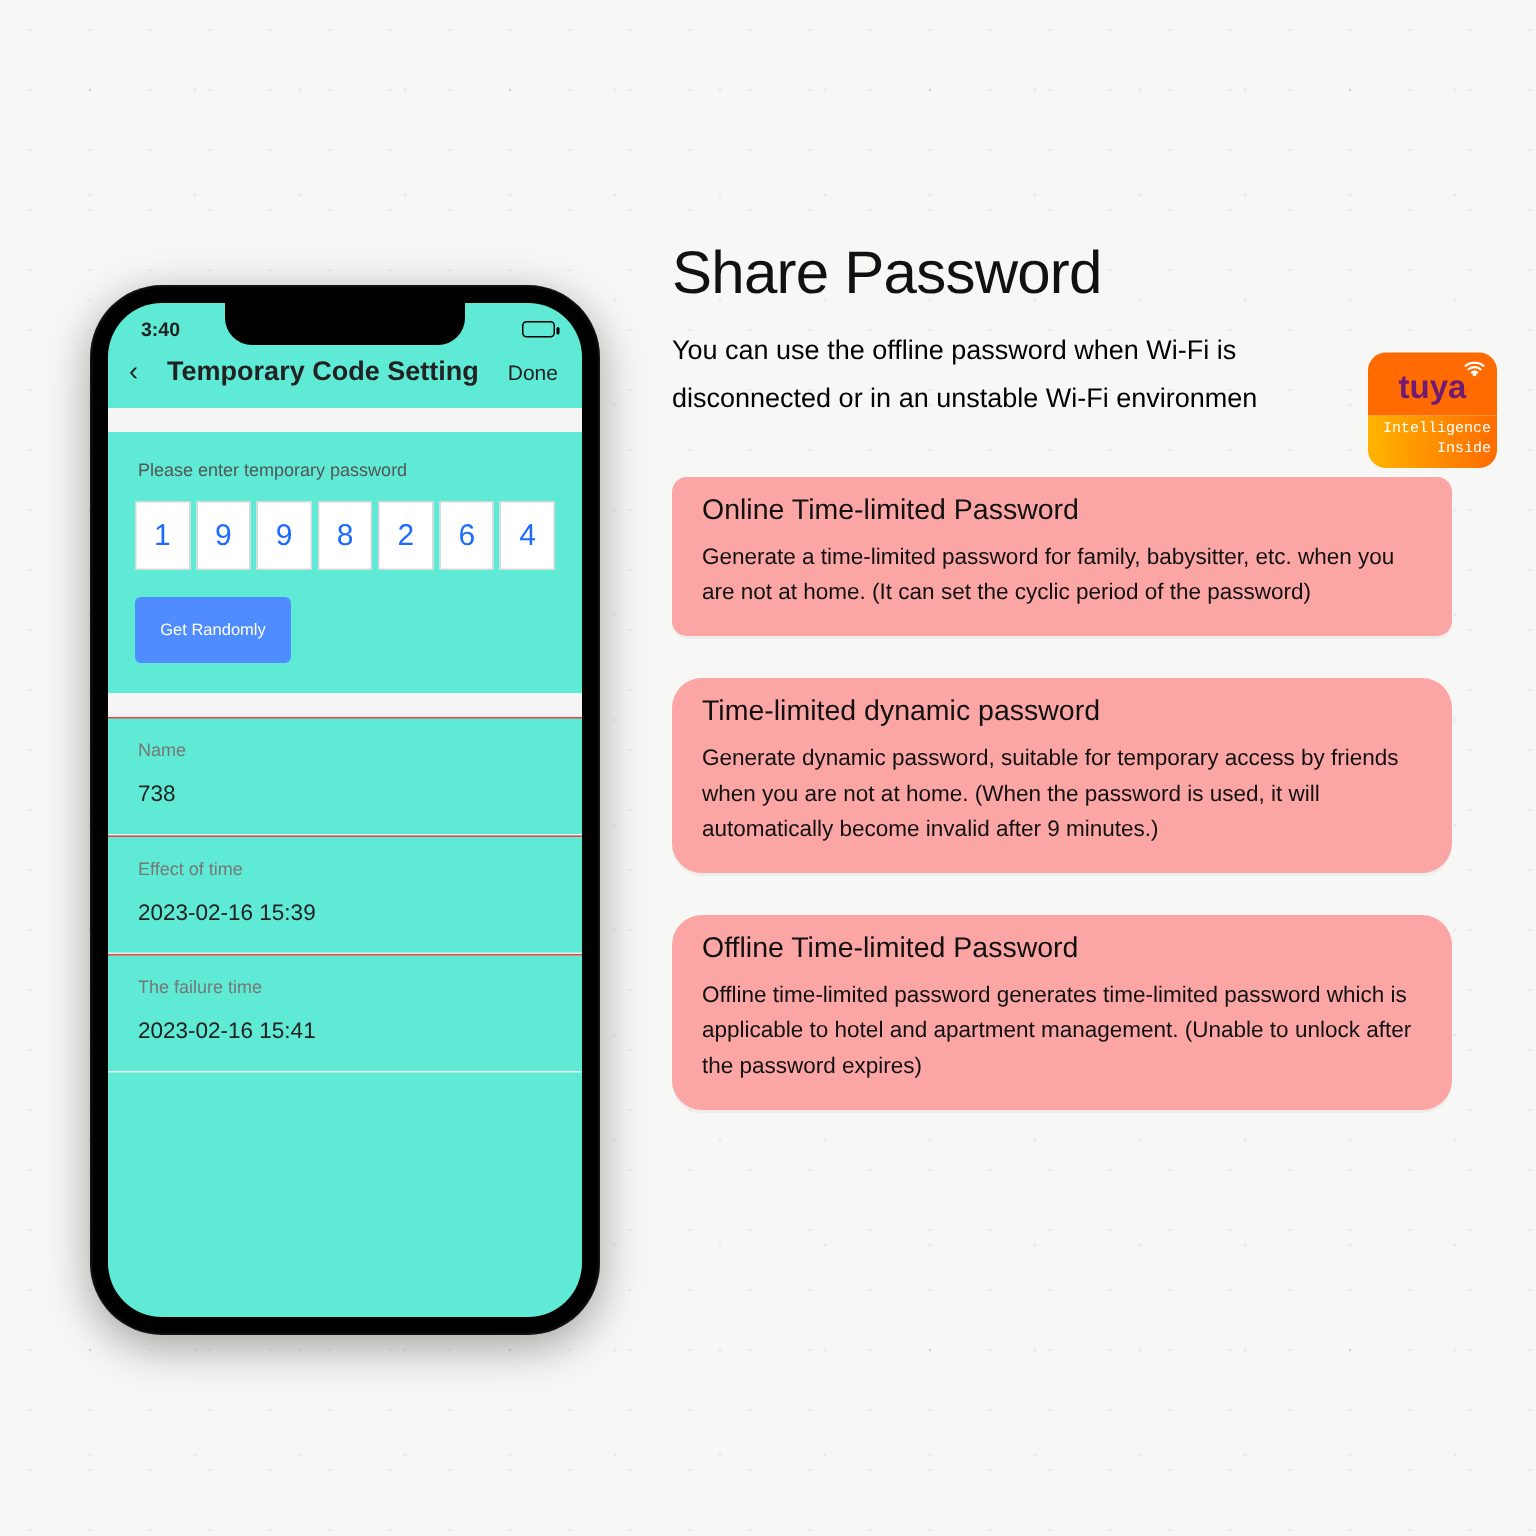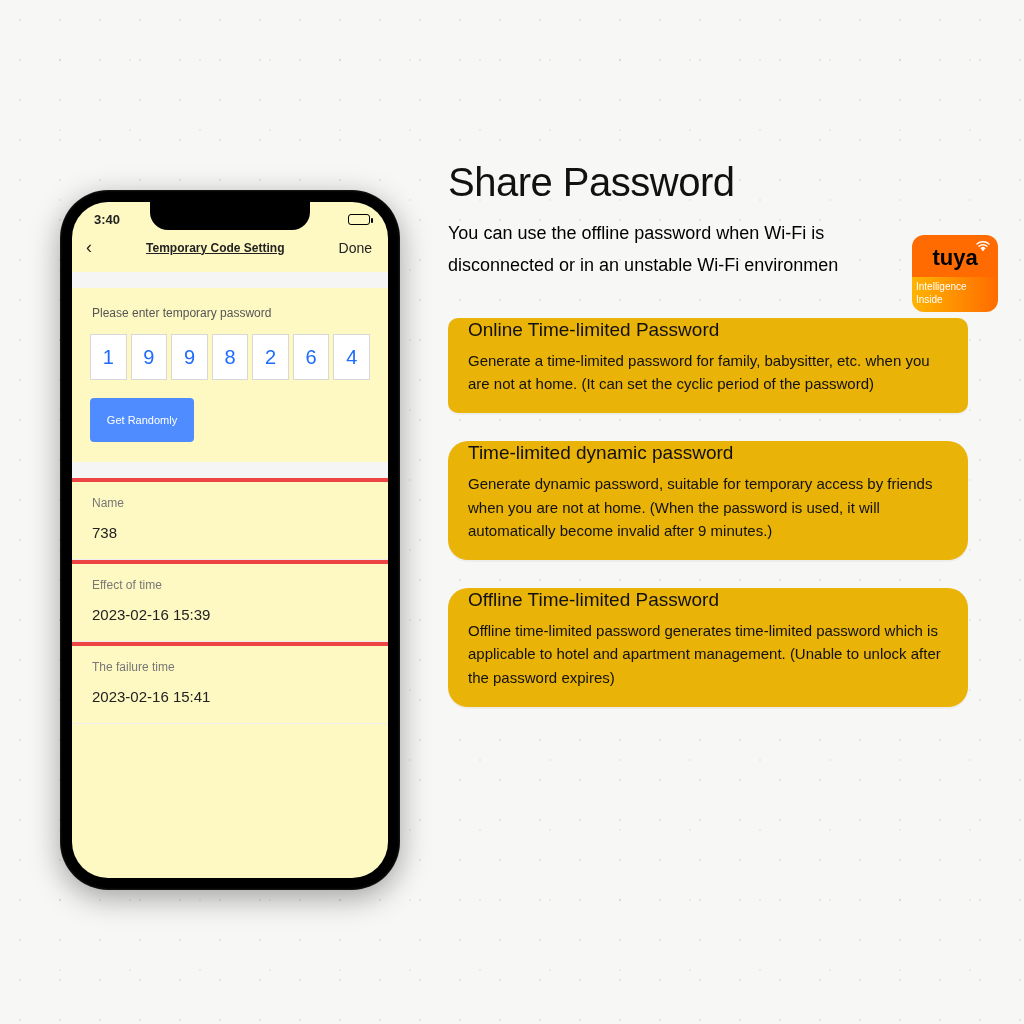--- a/index.html
+++ b/index.html
@@ -29,21 +29,21 @@
     width: 340px;
     height: 700px;
     border-radius: 48px;
     background: #000;
     padding: 12px;
     box-shadow: 0 8px 30px rgba(0,0,0,0.35), inset 0 0 3px rgba(255,255,255,0.2);
   }
   .screen {
     width: 100%;
     height: 100%;
-    background: #fef9c3;
+    background: #5eead4;
     border-radius: 36px;
     position: relative;
     overflow: hidden;
   }
   .notch {
     position: absolute;
     top: 0; left: 50%; transform: translateX(-50%);
     width: 160px; height: 28px;
     background: #000;
     border-radius: 0 0 18px 18px;
@@ -62,21 +62,21 @@
     content:""; position:absolute; right:-4px; top:2.5px;
     width:2.5px;height:5px;background:#000;border-radius:1px;
   }
   .battery .fill{width:70%;height:100%;background:#000;border-radius:1px;}
   .navbar {
     display:flex; align-items:center; justify-content:space-between;
     padding: 6px 16px 14px 14px;
     font-size:15px;
   }
   .back-chevron { font-size:18px; }
-  .nav-title{ font-weight:600; font-size:12px;text-decoration:underline; }
+  .nav-title{ font-weight:600; font-size:18px; }
   .done{ font-size:14px; }
   .section-gap{height:16px;background:#f5f5f6;}
   .content{ padding: 0 0 0 0; }
   .label-small{
     font-size:12px; color:#555; padding: 18px 20px 14px 20px;
   }
   .code-row{
     display:flex; gap:4px; padding:0 18px 18px 18px;
   }
   .code-cell{
@@ -85,21 +85,21 @@
     font-size:20px; color:#1e6bff; font-weight:500;
     background:#fff;
   }
   .get-random{
     margin: 0 0 20px 18px;
     background:#4f8cff; color:#fff;
     border:none; border-radius:4px;
     width:104px; height:44px;
     font-size:11px;
   }
-  .field-block{ border-top:4px solid #ef4444; }
+  .field-block{ border-top:1px solid #ef4444; }
   .field-label{ font-size:12px; color:#777; padding: 14px 20px 8px 20px;}
   .field-value{ font-size:15px; padding: 6px 20px 18px 20px;}
   .divider{ height:1px;background:#eee; }
 
   
   .right {
     position:absolute;
     left: 448px;
     top: 160px;
     width: 540px;
@@ -112,41 +112,42 @@
   .subtext{
     font-size:18px; color:#000000;
     line-height:1.8;
     max-width: 400px;
   }
   .tuya-badge{
     position:absolute; right:-10px; top:75px;
     width:86px;
   }
   .tuya-top{
-    background:#ff6b00; color:#000000; font-weight:700;
+    background:#ff6b00; color:#701a75; font-weight:700;
     font-size:22px; text-align:center;
     border-radius:12px 12px 0 0;
     padding:10px 6px 6px 6px;
     position:relative;
   }
   .tuya-top .wifi{
     position:absolute; top:6px; right:8px;
     font-size:11px;
   }
   .tuya-bottom{
     background: linear-gradient(90deg,#ffb400,#ff6b00);
-    color:#fff; font-size:10px; text-align:left;
+    color:#fff; font-size:10px; text-align:right;
     padding:4px 4px 6px 4px; border-radius:0 0 12px 12px;
     line-height:1.25;
+    font-family:Liberation Mono, monospace;
   }
 
   .card{
-    background:#eab308;
+    background:#fca5a5;
     border-radius:10px;
-    padding:1px 20px 18px 20px;
+    padding:12px 20px 18px 20px;
     margin-top: 36px;
     color:#111;
     width: 520px;
     box-shadow: 0 2px 0 rgba(0,0,0,0.04);
   }
   .card + .card { margin-top: 28px; border-radius: 20px;}
   .card-title{
     font-size:19px; font-weight:500; margin-bottom:8px;
   }
   .card-body{

